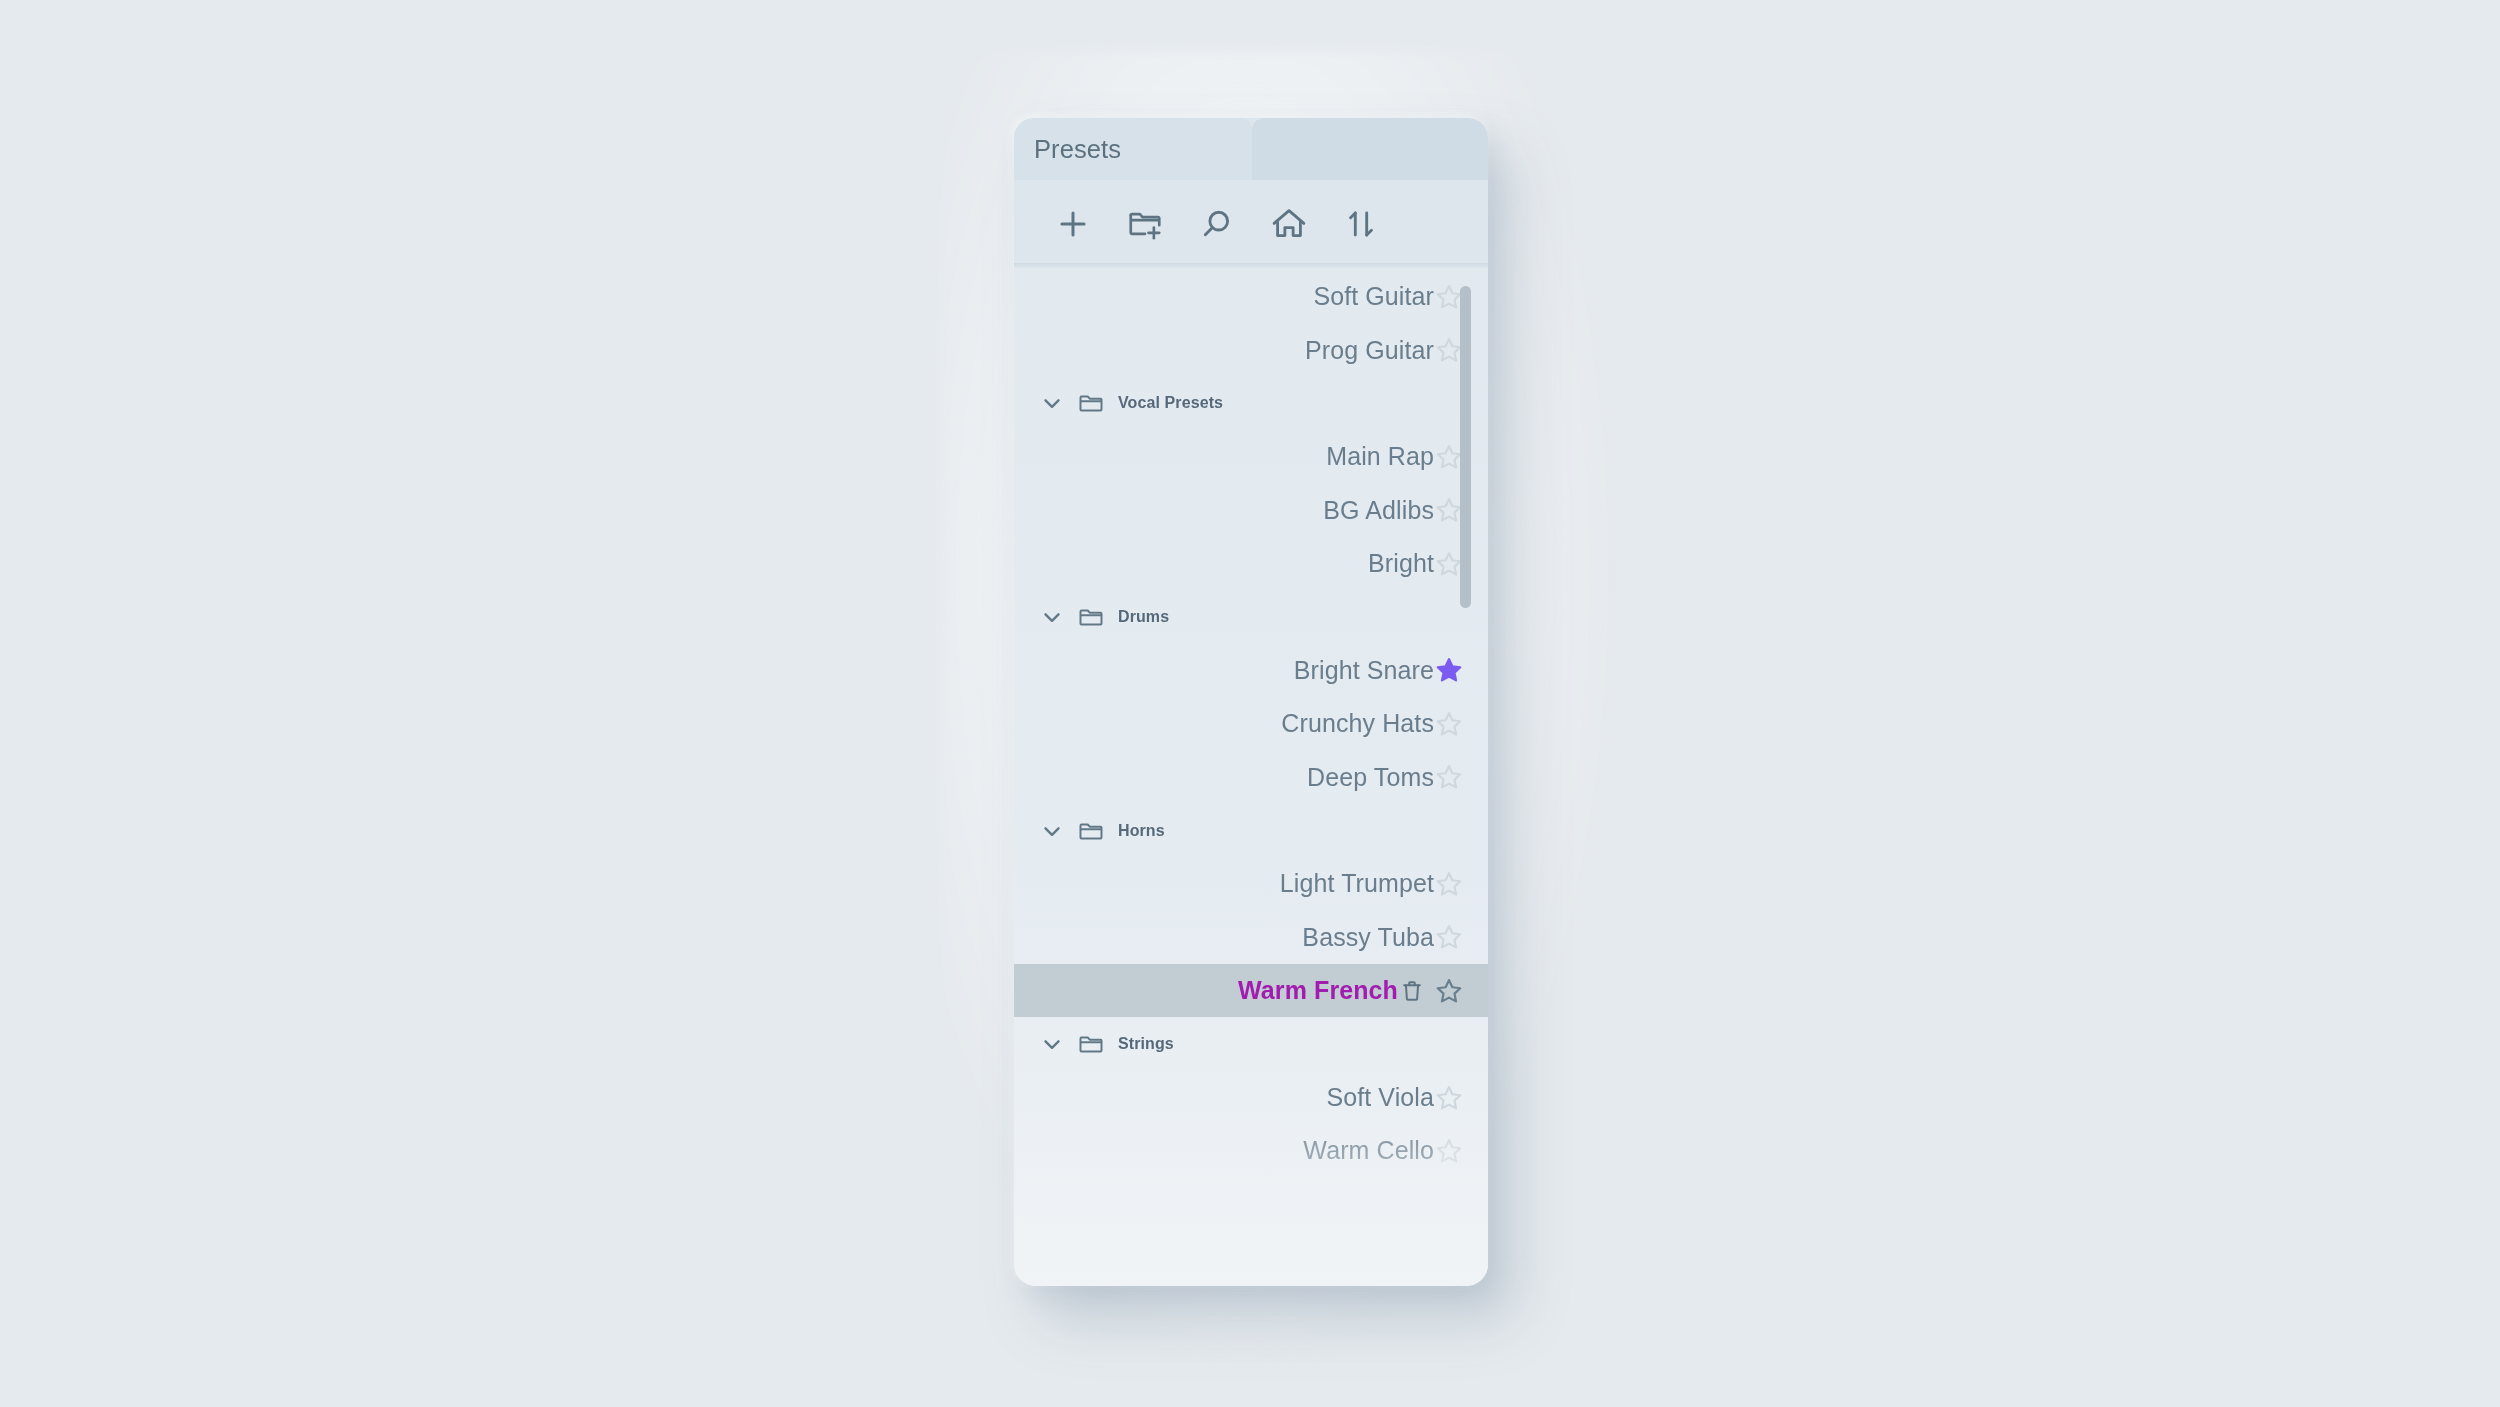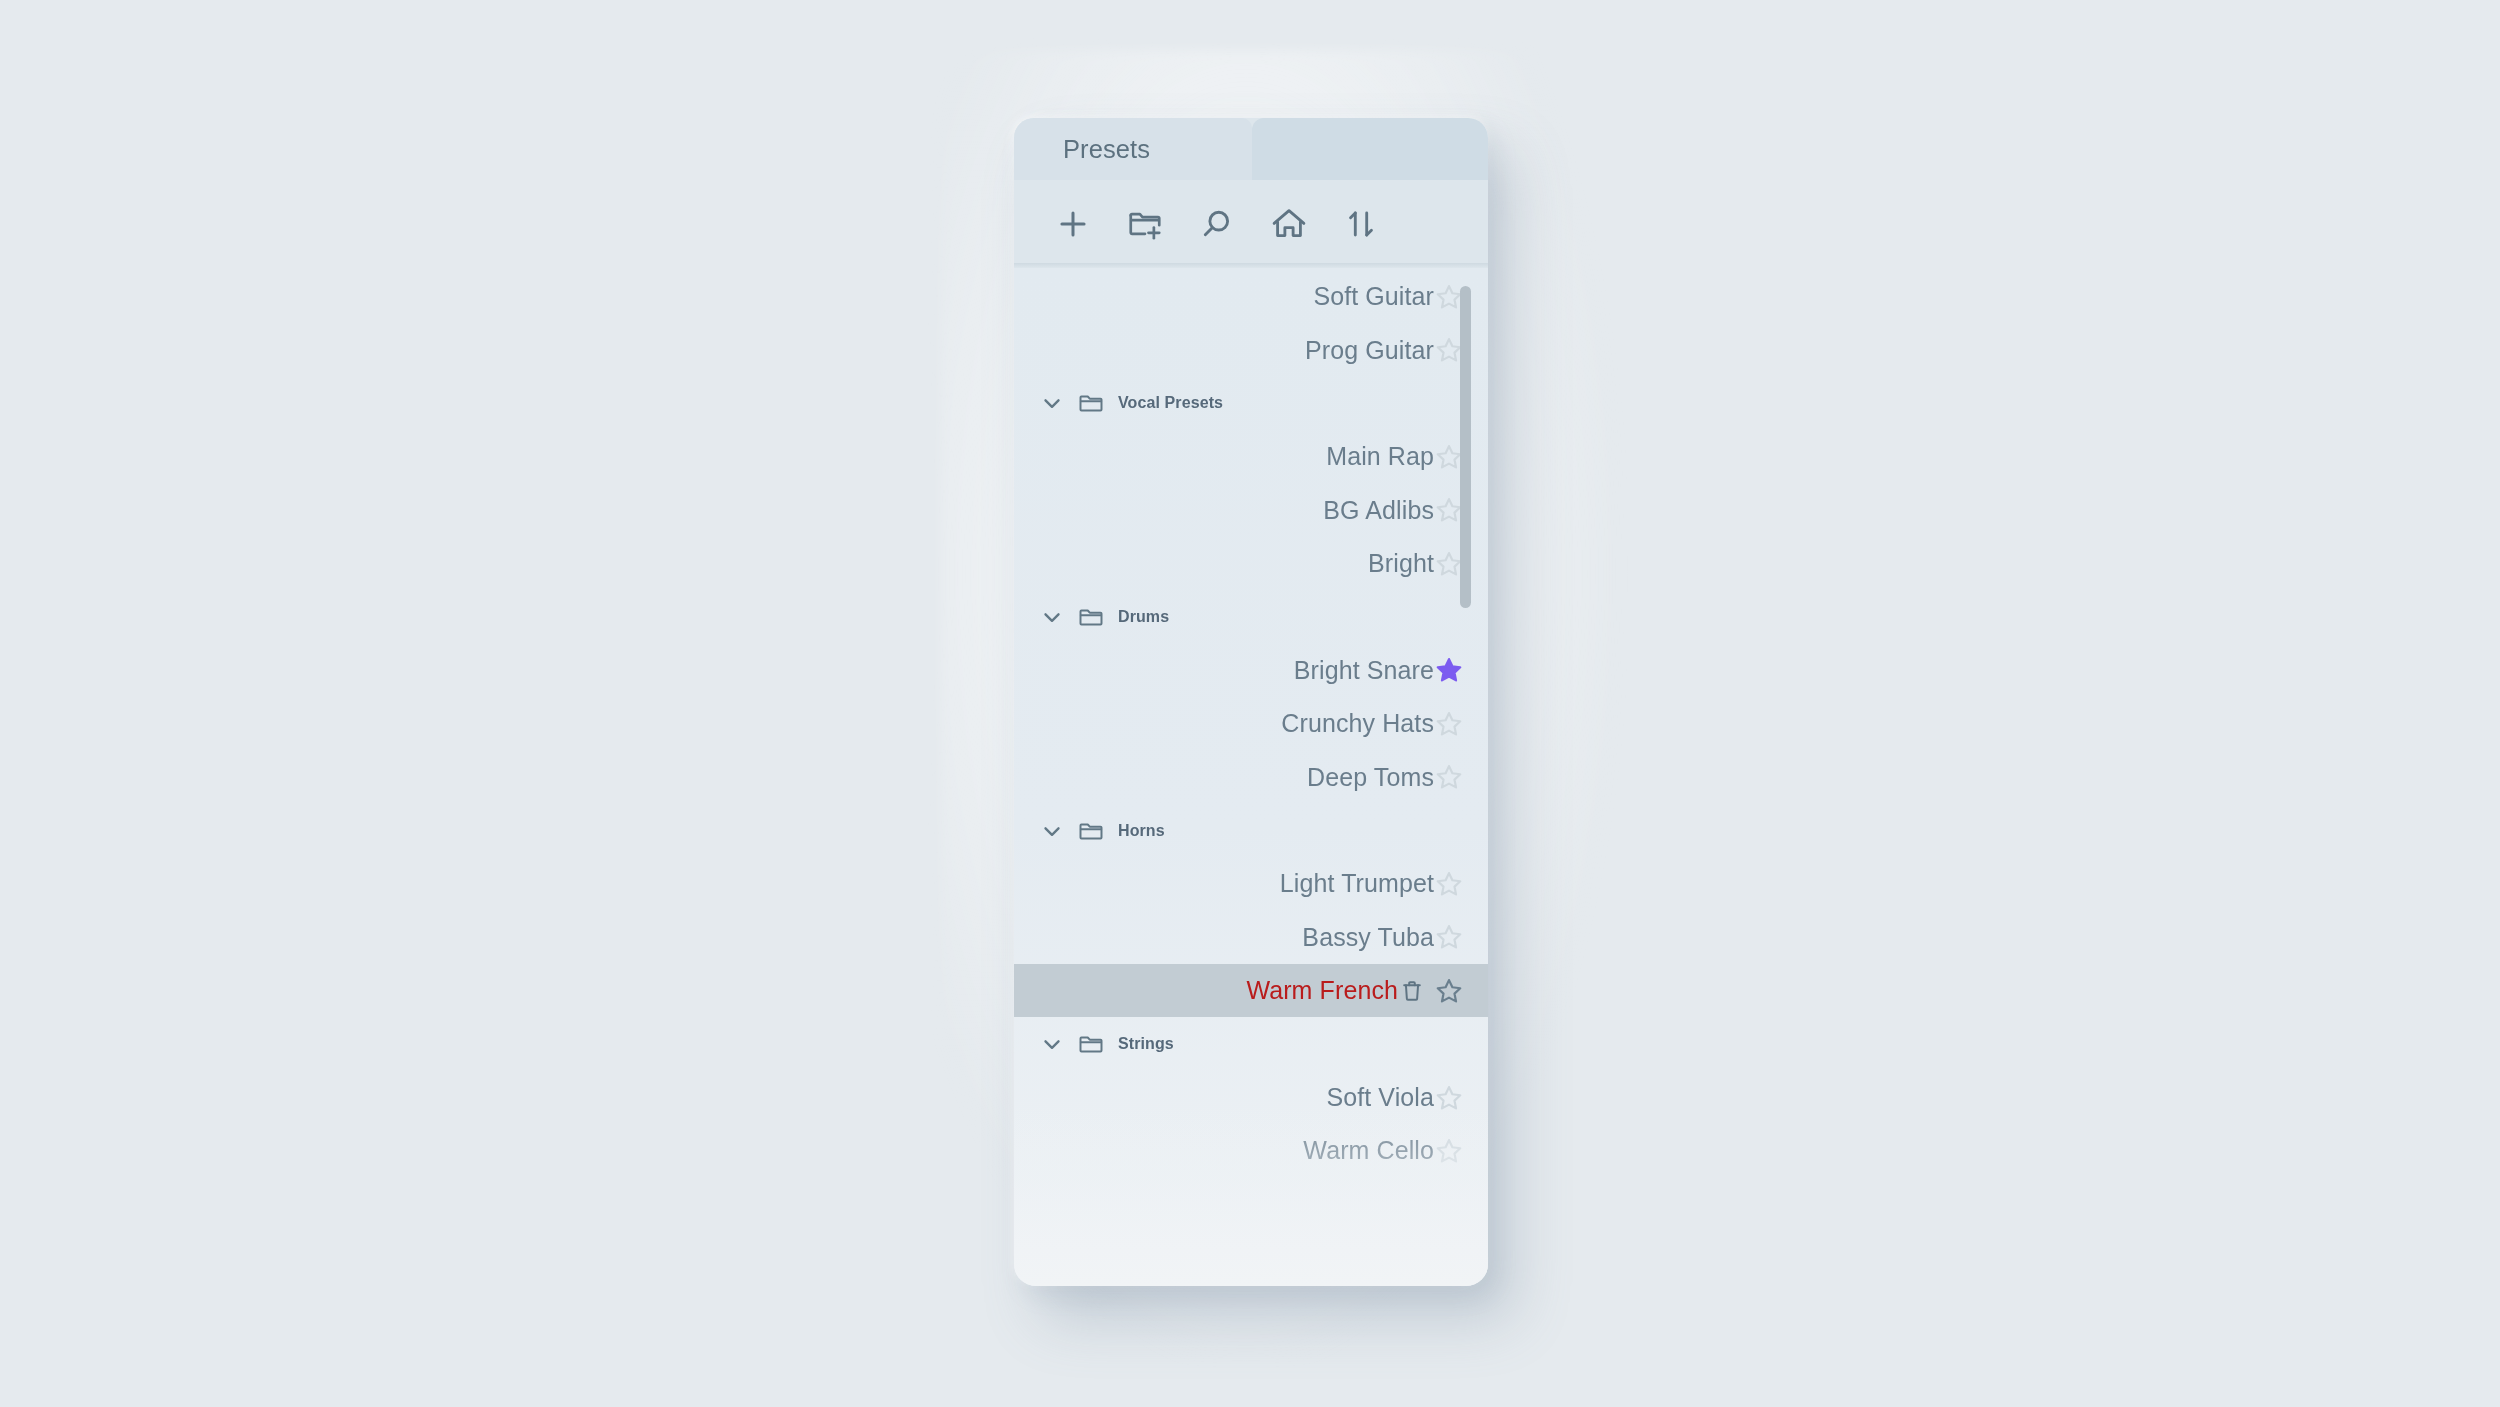--- a/index.html
+++ b/index.html
@@ -59,21 +59,21 @@
     height: 62px;
     display: flex;
     align-items: center;
     box-sizing: border-box;
   }
   .tab.active {
     left: 0;
     width: 238px;
     background: #d7e1e9;
     border-radius: 20px 10px 0 0;
-    padding-left: 49px;
+    padding-left: 20px;
   }
   .tab.active .tab-label {
     font-size: 25.5px;
     color: #5c717f;
     letter-spacing: 0.1px;
   }
   .tab.inactive {
     left: 238px;
     width: 236px;
     background: #cfdce5;
@@ -195,21 +195,21 @@
     display: flex;
     align-items: center;
     justify-content: center;
     color: #5f7483;
     cursor: pointer;
   }
 
   .row.selected {
     background: #c2ccd3;
   }
-  .row.selected .label { color: #b91c1c; }
+  .row.selected .label { color: #a21caf; font-weight: bold; }
   .row.selected .star { color: #6a7f8e; }
 
   
   #list-bottom-fade {
     position: absolute;
     left: 0; right: 0; bottom: 0;
     height: 180px;
     background: linear-gradient(to bottom, rgba(238,242,245,0) 0%, rgba(238,242,245,0.55) 42%, rgba(240,243,246,0.95) 78%, rgba(241,244,246,1) 100%);
     pointer-events: none;
   }

